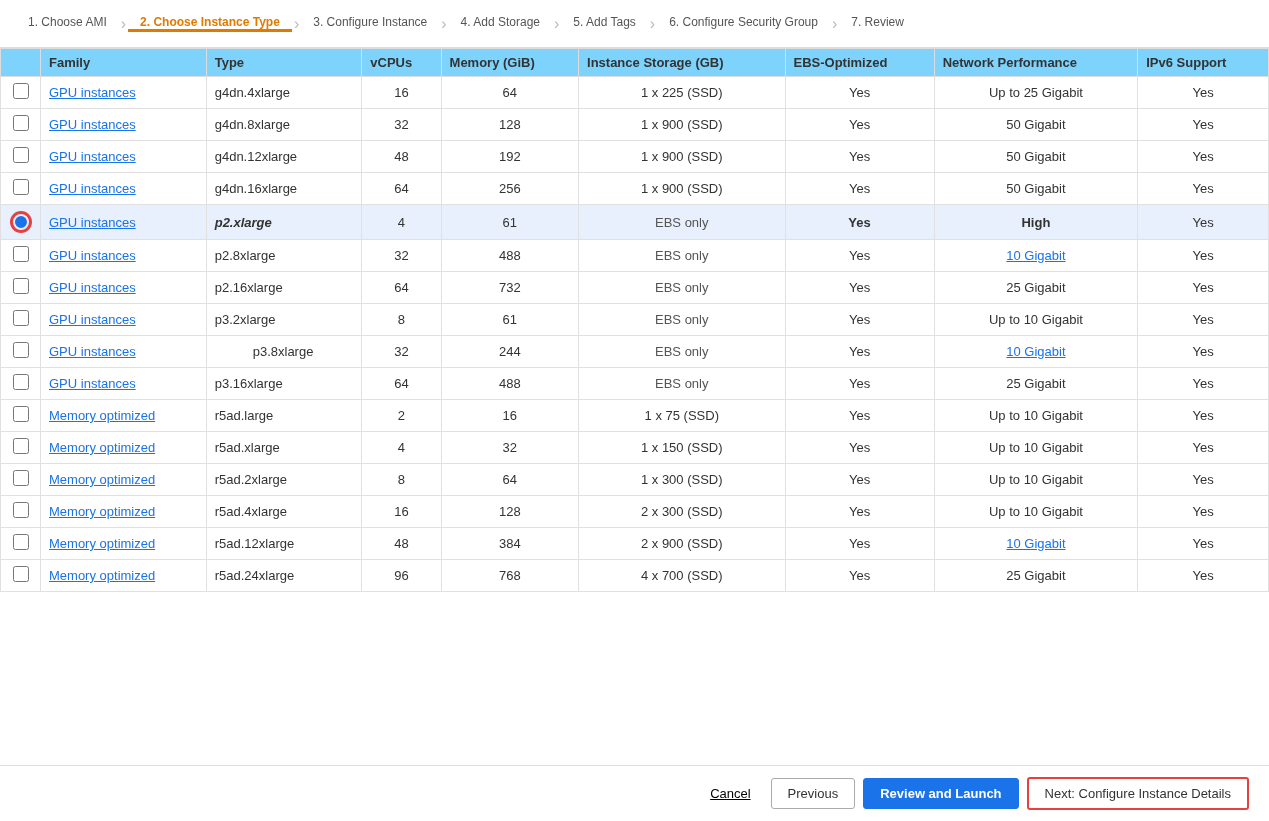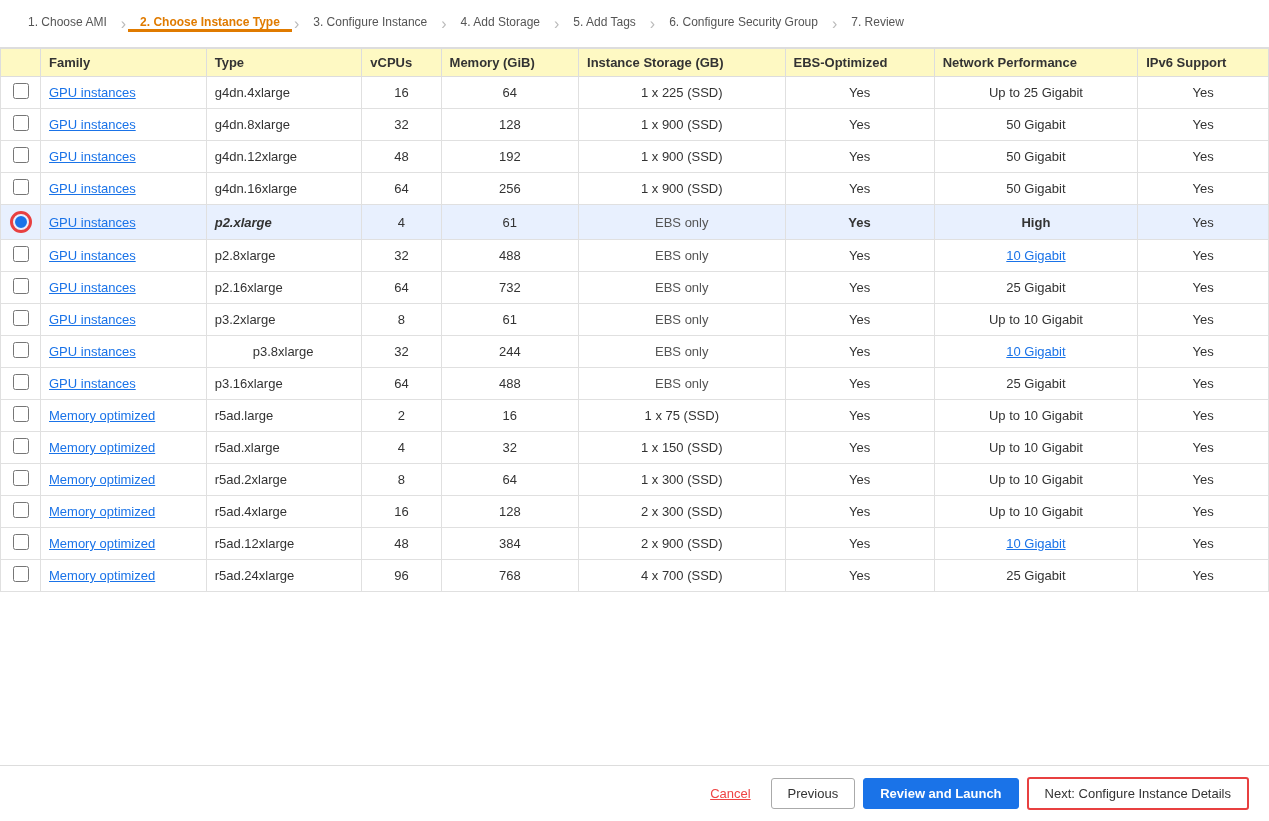--- a/index.html
+++ b/index.html
@@ -44,21 +44,21 @@
       color: #222;
     }
 
     
     .instance-table {
       width: 100%;
       border-collapse: collapse;
       font-size: 13px;
     }
     .instance-table th {
-      background: #fef9c3;
+      background: #7dd3fc;
       border: 1px solid #ddd;
       padding: 6px 8px;
       text-align: left;
       font-weight: 600;
       white-space: nowrap;
     }
     .instance-table td {
       border: 1px solid #e0e0e0;
       padding: 6px 8px;
       white-space: nowrap;
@@ -131,21 +131,21 @@
       padding: 12px 20px;
       display: flex;
       align-items: center;
       justify-content: flex-end;
       gap: 8px;
       height: 56px;
     }
     .btn-cancel {
       background: none;
       border: none;
-      color: #ef4444;
+      color: #000000;
       cursor: pointer;
       font-size: 13px;
       padding: 6px 12px;
       text-decoration: underline;
     }
     .btn-previous {
       background: #fff;
       border: 1px solid #aaa;
       color: #333;
       cursor: pointer;

